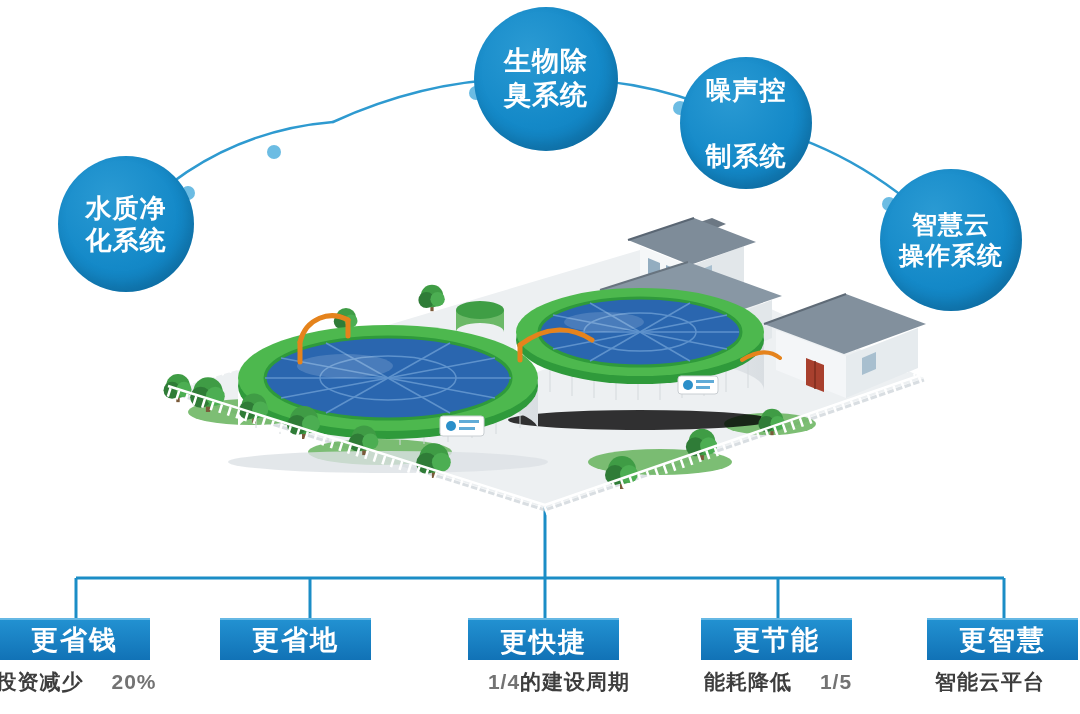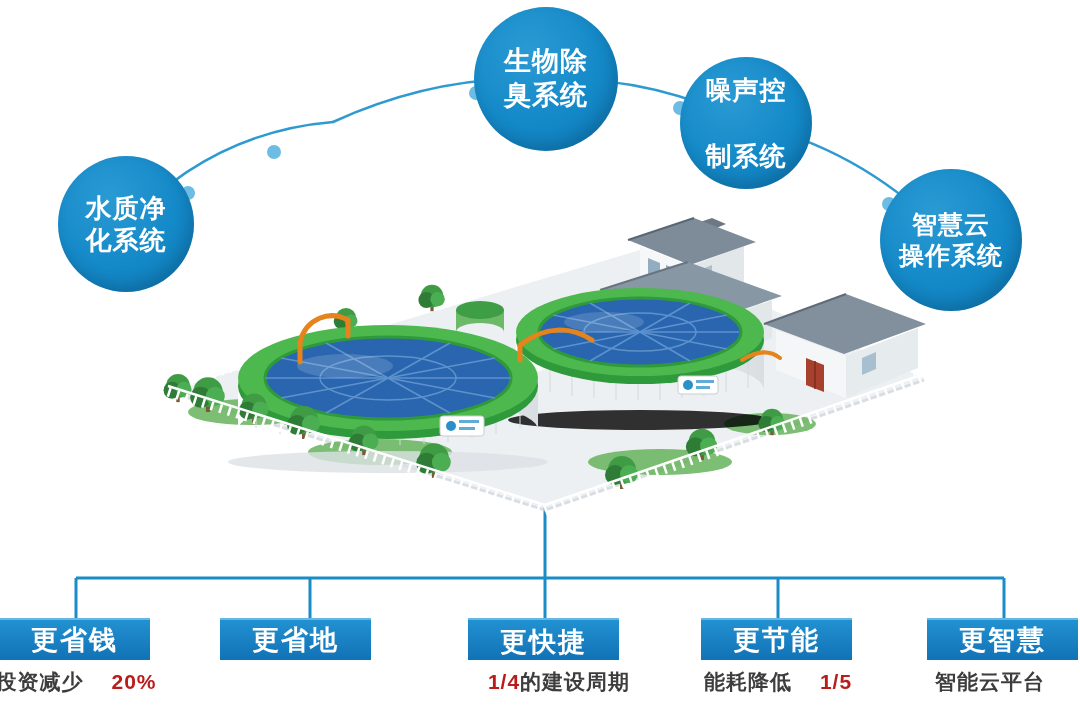--- a/index.html
+++ b/index.html
@@ -29,21 +29,21 @@
     border-top:2px solid #66b8e4;
     color:#ffffff; font-weight:bold; font-size:27px; letter-spacing:2px;
     display:flex; align-items:center; justify-content:center;
   }
   #box1{left:-1px;} #box2{left:220px;} #box3{left:468px;align-items:flex-end;} #box4{left:701px;} #box5{left:927px;}
 
   .benefit-desc {
     position:absolute; top:668px; width:220px; z-index:2;
     text-align:center; font-weight:bold; font-size:21px; color:#3d3d3d; letter-spacing:1px;
   }
-  .benefit-desc .hl { color:#b91c1c;margin-left:28px; }
+  .benefit-desc .hl { color:#737373;margin-left:28px; }
   #desc1{left:-34px;} #desc2{left:200px;} #desc3{left:435px;} #desc4{left:668px;} #desc5{left:894px;}
 </style>
 </head>
 <body>
 
 <div class="stage">
 
   <svg class="layer-svg" viewBox="0 0 1080 714" xmlns="http://www.w3.org/2000/svg">
     <defs>
       <linearGradient id="tankBody" x1="0" y1="0" x2="1" y2="0">

